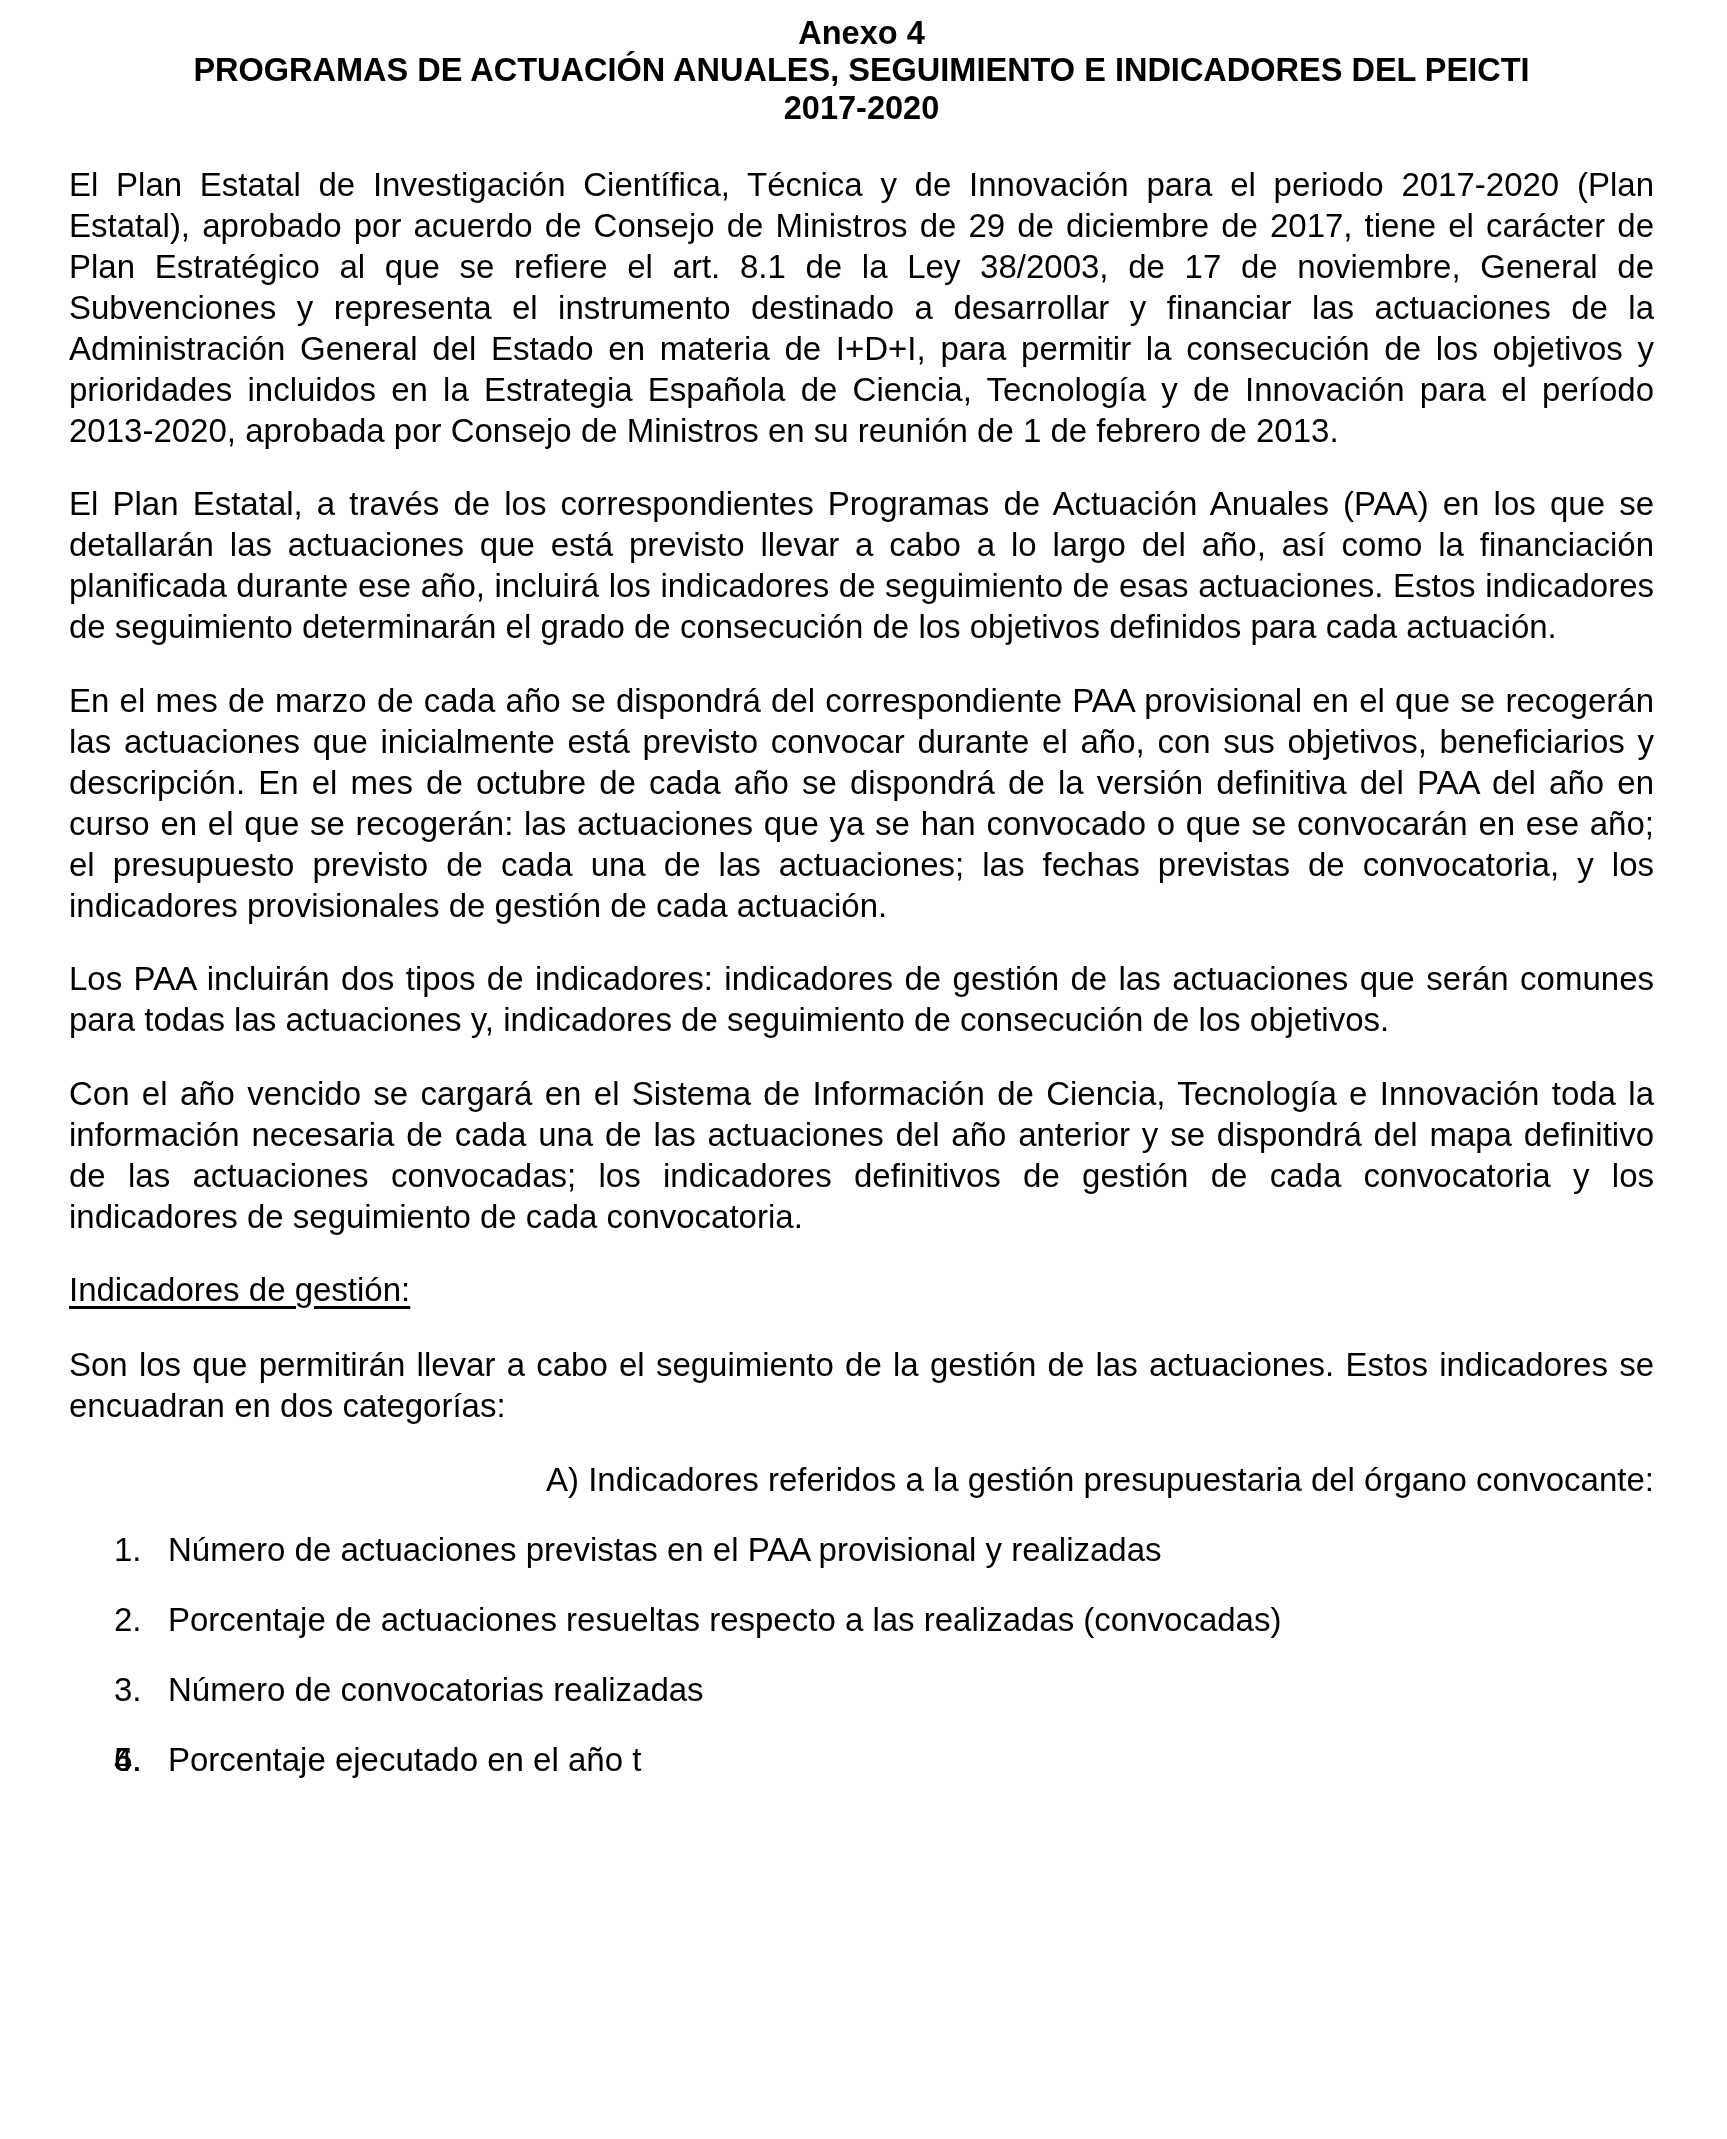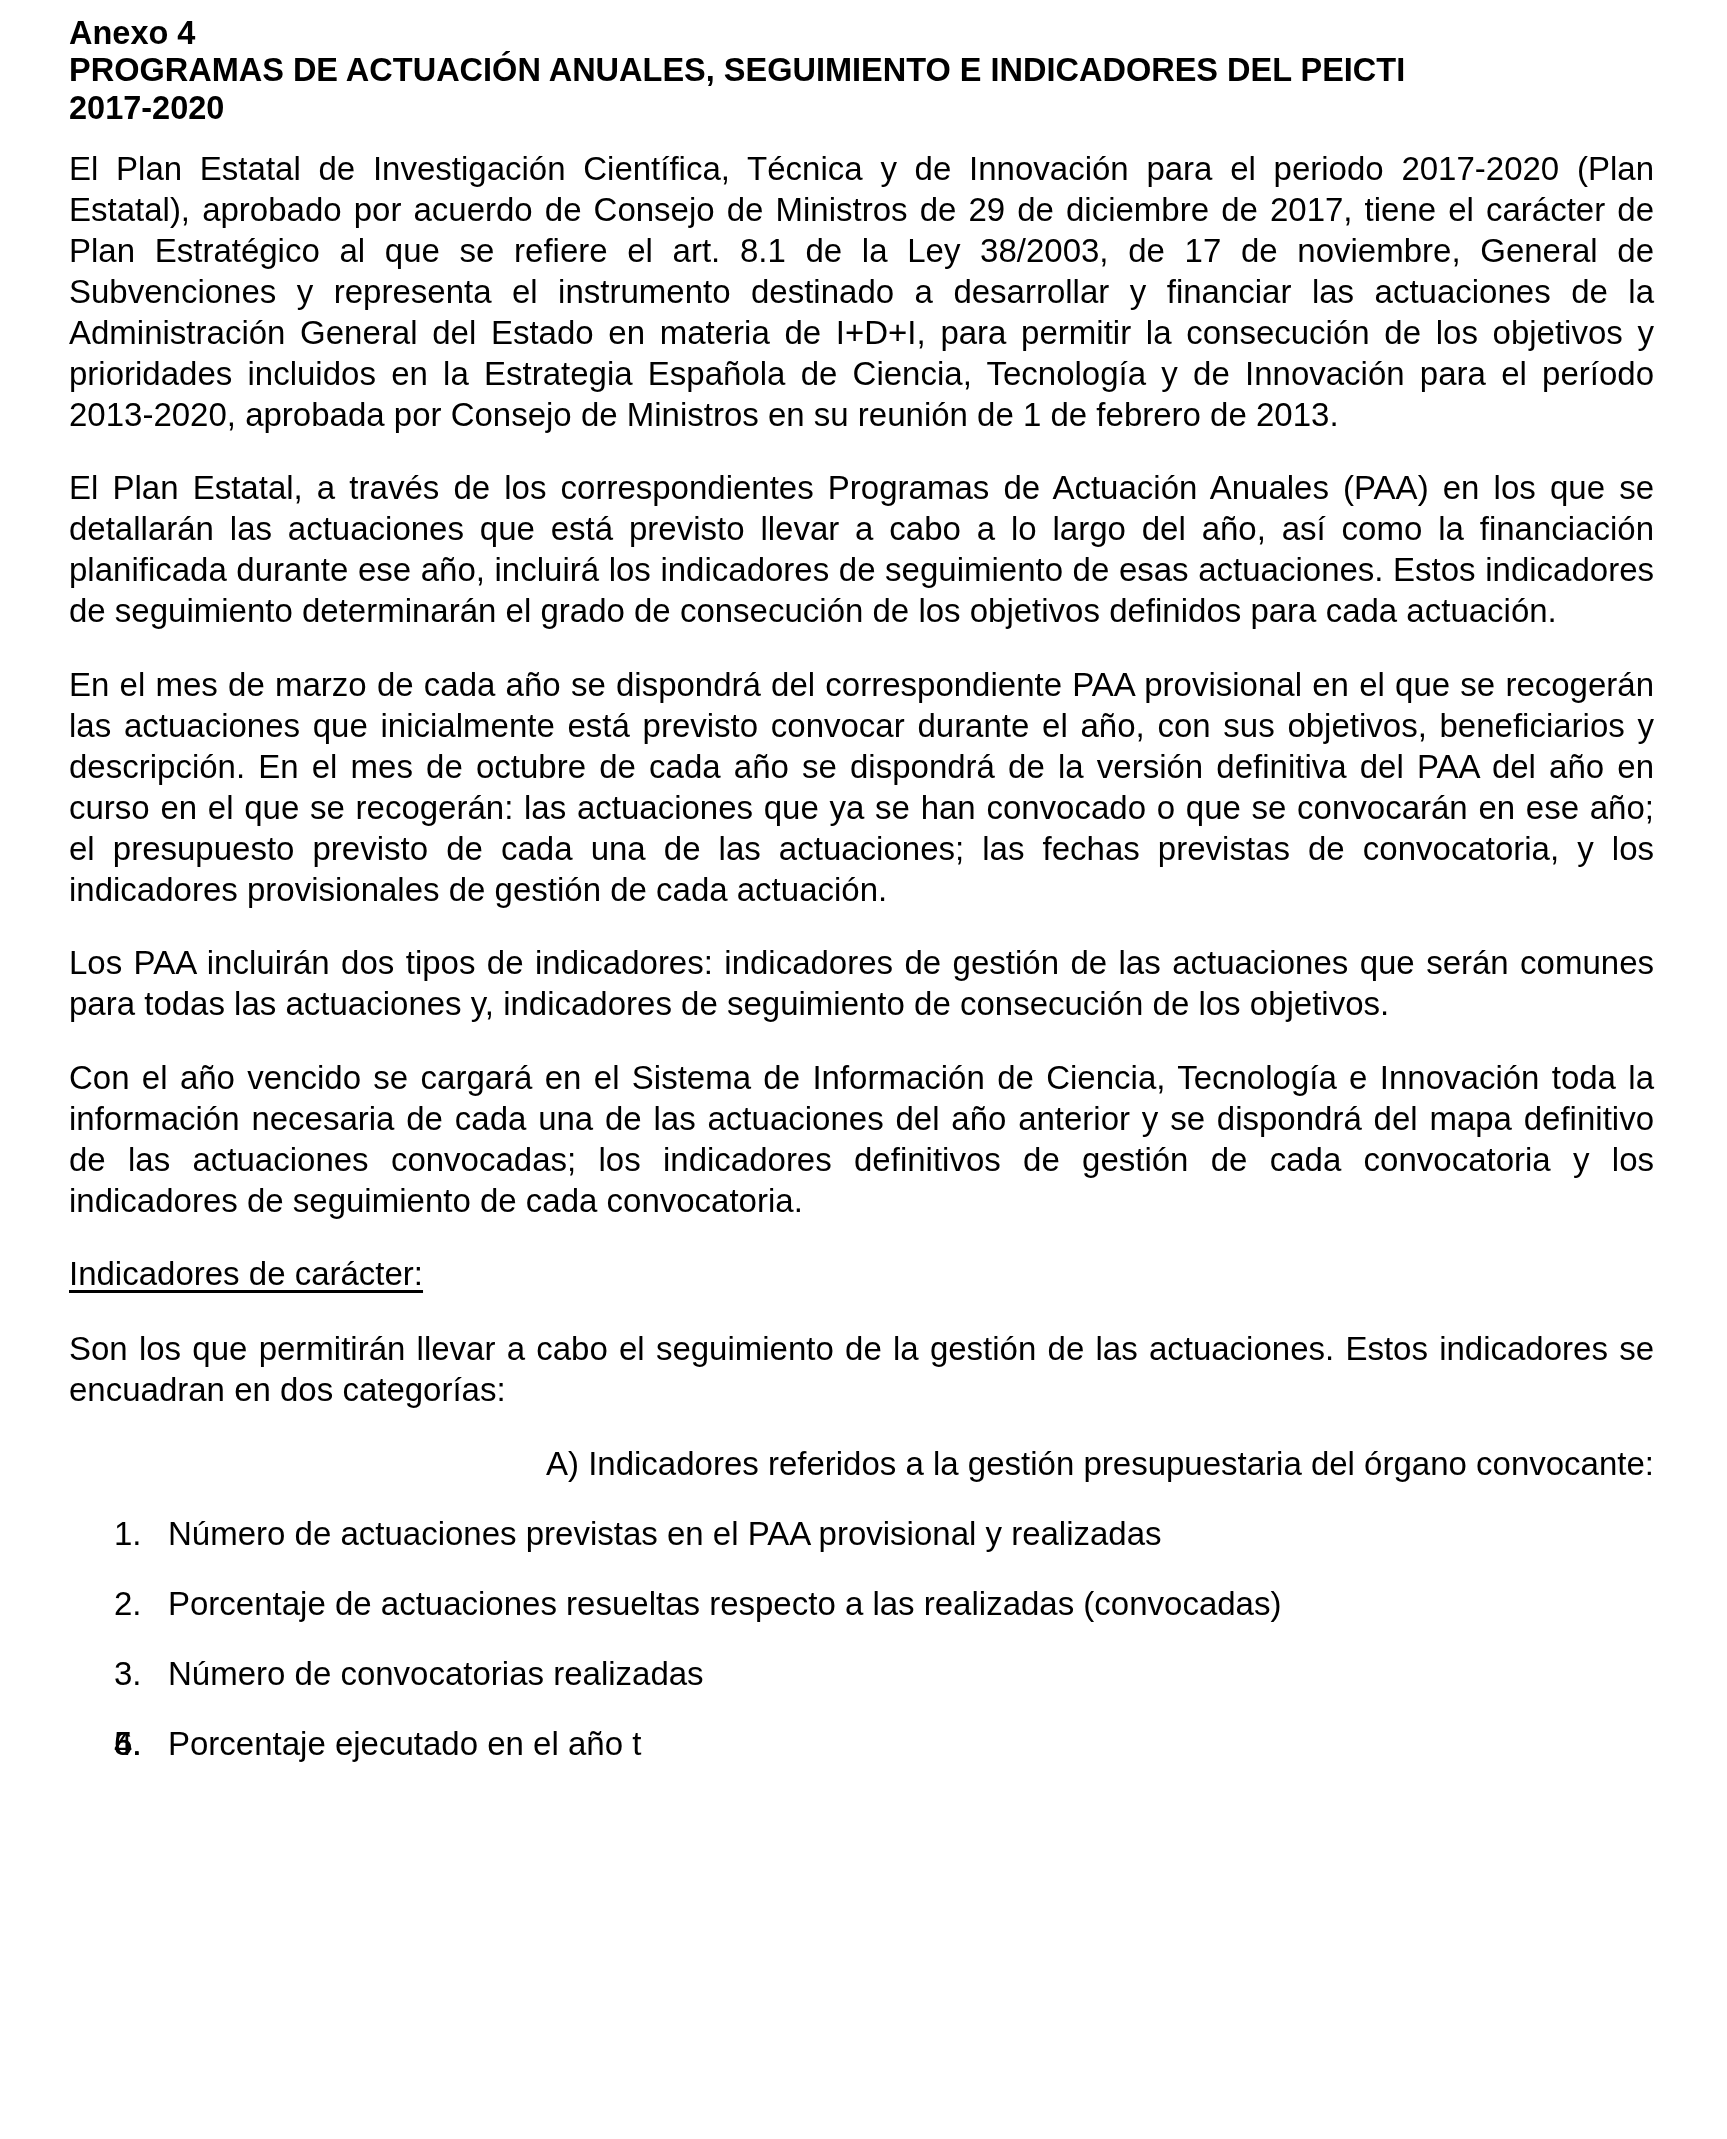--- a/index.html
+++ b/index.html
@@ -15,24 +15,25 @@
   .page {
     width: 1728px;
     height: 2140px;
     box-sizing: border-box;
     background: #ffffff;
     position: relative;
     padding: 14.6px 74px 0 69px;
     overflow: hidden;
   }
   .title-block {
+    text-align: center;
     font-weight: bold;
     font-size: 32.5px;
     line-height: 1.16;
-    margin: 0 0 20px 0;
+    margin: 0 0 36px 0;
   }
   .title-line-1 { font-size: 32.5px; }
   .title-line-2 { font-size: 32.5px; }
   .title-line-3 { font-size: 32.5px; }
 
   p.body-par {
     font-size: 33px;
     line-height: 41px;
     text-align: justify;
     text-justify: inter-word;
@@ -92,21 +93,21 @@
   <p class="body-par">El Plan Estatal de Investigación Científica, Técnica y de Innovación para el periodo 2017-2020 (Plan Estatal), aprobado por acuerdo de Consejo de Ministros de 29 de diciembre de 2017, tiene el carácter de Plan Estratégico al que se refiere el art. 8.1 de la Ley 38/2003, de 17 de noviembre, General de Subvenciones y representa el instrumento destinado a desarrollar y financiar las actuaciones de la Administración General del Estado en materia de I+D+I, para permitir la consecución de los objetivos y prioridades incluidos en la Estrategia Española de Ciencia, Tecnología y de Innovación para el período 2013-2020, aprobada por Consejo de Ministros en su reunión de 1 de febrero de 2013.</p>
 
   <p class="body-par">El Plan Estatal, a través de los correspondientes Programas de Actuación Anuales (PAA) en los que se detallarán las actuaciones que está previsto llevar a cabo a lo largo del año, así como la financiación planificada durante ese año, incluirá los indicadores de seguimiento de esas actuaciones. Estos indicadores de seguimiento determinarán el grado de consecución de los objetivos definidos para cada actuación.</p>
 
   <p class="body-par">En el mes de marzo de cada año se dispondrá del correspondiente PAA provisional en el que se recogerán las actuaciones que inicialmente está previsto convocar durante el año, con sus objetivos, beneficiarios y descripción. En el mes de octubre de cada año se dispondrá de la versión definitiva del PAA del año en curso en el que se recogerán: las actuaciones que ya se han convocado o que se convocarán en ese año; el presupuesto previsto de cada una de las actuaciones; las fechas previstas de convocatoria, y los indicadores provisionales de gestión de cada actuación.</p>
 
   <p class="body-par">Los PAA incluirán dos tipos de indicadores: indicadores de gestión de las actuaciones que serán comunes para todas las actuaciones y, indicadores de seguimiento de consecución de los objetivos.</p>
 
   <p class="body-par">Con el año vencido se cargará en el Sistema de Información de Ciencia, Tecnología e Innovación toda la información necesaria de cada una de las actuaciones del año anterior y se dispondrá del mapa definitivo de las actuaciones convocadas; los indicadores definitivos de gestión de cada convocatoria y los indicadores de seguimiento de cada convocatoria.</p>
 
-  <div class="underlined-heading"><span class="u">Indicadores de carácter:</span></div>
+  <div class="underlined-heading"><span class="u">Indicadores de gestión:</span></div>
 
   <p class="body-par">Son los que permitirán llevar a cabo el seguimiento de la gestión de las actuaciones. Estos indicadores se encuadran en dos categorías:</p>
 
   <div class="section-label">A) Indicadores referidos a la gestión presupuestaria del órgano convocante:</div>
 
   <ol class="num-list">
     <li>
       <span class="marker">1.</span>
       <span>Número de actuaciones previstas en el PAA provisional y realizadas</span>
     </li>

